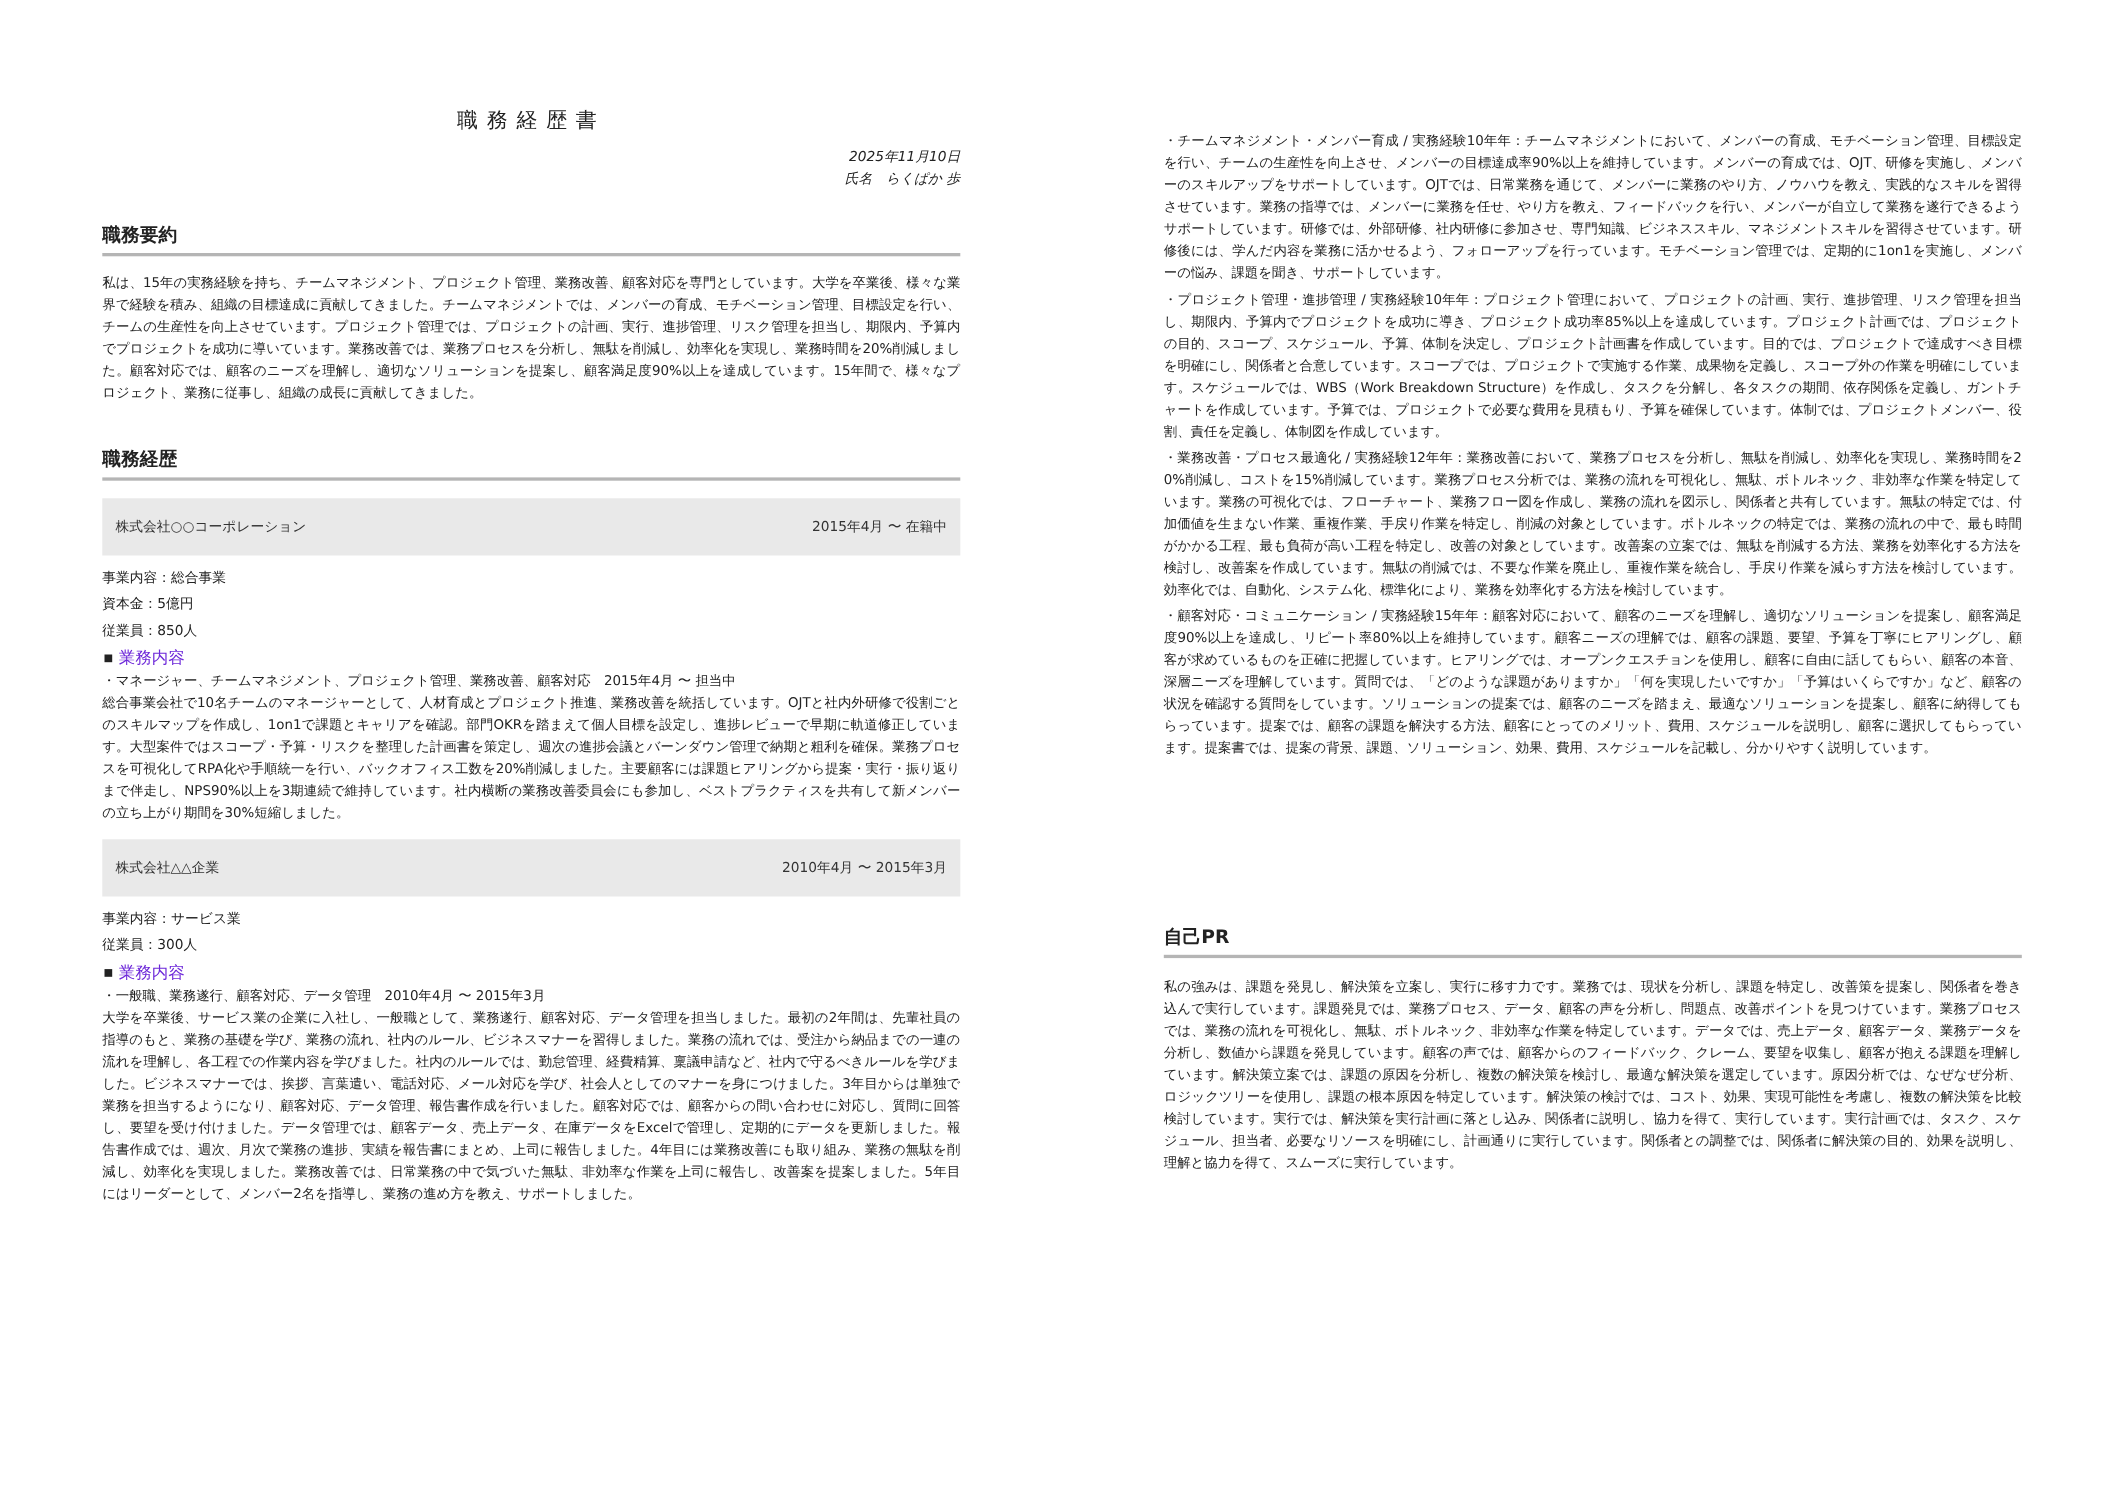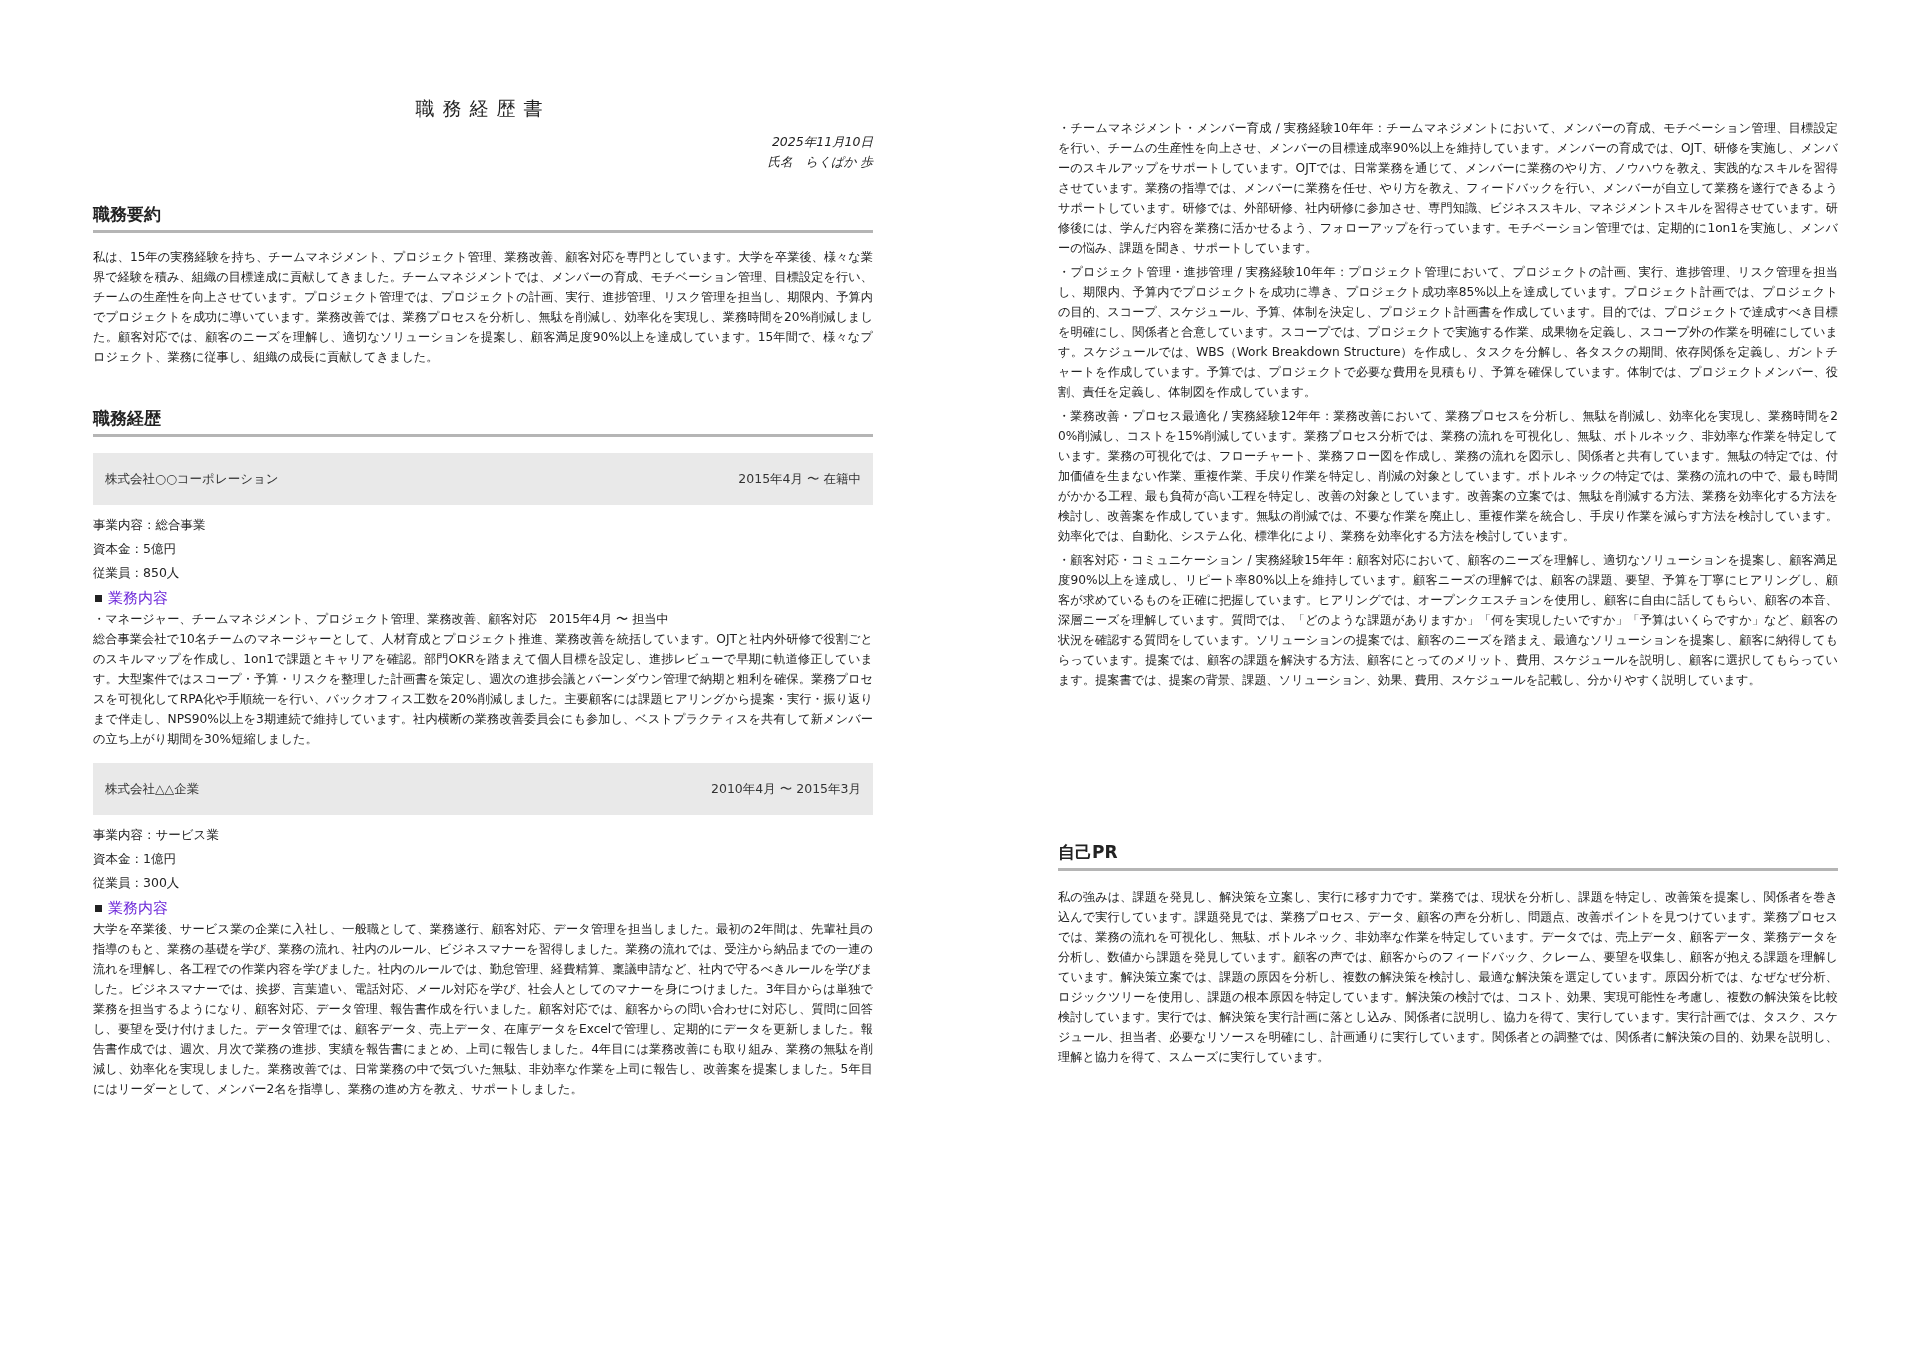--- a/index.html
+++ b/index.html
@@ -76,25 +76,25 @@
       <div class="role-line">・マネージャー、チームマネジメント、プロジェクト管理、業務改善、顧客対応　2015年4月 〜 担当中</div>
       <p class="body-text">総合事業会社で10名チームのマネージャーとして、人材育成とプロジェクト推進、業務改善を統括しています。OJTと社内外研修で役割ごとのスキルマップを作成し、1on1で課題とキャリアを確認。部門OKRを踏まえて個人目標を設定し、進捗レビューで早期に軌道修正しています。大型案件ではスコープ・予算・リスクを整理した計画書を策定し、週次の進捗会議とバーンダウン管理で納期と粗利を確保。業務プロセスを可視化してRPA化や手順統一を行い、バックオフィス工数を20%削減しました。主要顧客には課題ヒアリングから提案・実行・振り返りまで伴走し、NPS90%以上を3期連続で維持しています。社内横断の業務改善委員会にも参加し、ベストプラクティスを共有して新メンバーの立ち上がり期間を30%短縮しました。</p>
     </div>
 
     <div style="margin-top:14px;">
       <div class="company-bar">
         <span>株式会社△△企業</span>
         <span>2010年4月 〜 2015年3月</span>
       </div>
       <div class="info-line">事業内容：サービス業</div>
-      <div class="info-line">資本金：1億円</div>
       <div class="info-line">従業員：300人</div>
       <div class="subhead">
         <span class="sq"></span><span>業務内容</span>
       </div>
+      <div class="role-line">・一般職、業務遂行、顧客対応、データ管理　2010年4月 〜 2015年3月</div>
       <p class="body-text">大学を卒業後、サービス業の企業に入社し、一般職として、業務遂行、顧客対応、データ管理を担当しました。最初の2年間は、先輩社員の指導のもと、業務の基礎を学び、業務の流れ、社内のルール、ビジネスマナーを習得しました。業務の流れでは、受注から納品までの一連の流れを理解し、各工程での作業内容を学びました。社内のルールでは、勤怠管理、経費精算、稟議申請など、社内で守るべきルールを学びました。ビジネスマナーでは、挨拶、言葉遣い、電話対応、メール対応を学び、社会人としてのマナーを身につけました。3年目からは単独で業務を担当するようになり、顧客対応、データ管理、報告書作成を行いました。顧客対応では、顧客からの問い合わせに対応し、質問に回答し、要望を受け付けました。データ管理では、顧客データ、売上データ、在庫データをExcelで管理し、定期的にデータを更新しました。報告書作成では、週次、月次で業務の進捗、実績を報告書にまとめ、上司に報告しました。4年目には業務改善にも取り組み、業務の無駄を削減し、効率化を実現しました。業務改善では、日常業務の中で気づいた無駄、非効率な作業を上司に報告し、改善案を提案しました。5年目にはリーダーとして、メンバー2名を指導し、業務の進め方を教え、サポートしました。</p>
     </div>
   </div>
 </div>
 
 <div class="page page-right">
   <div style="position:absolute; top:118px; left:0; width:780px;">
     <p class="body-text skill-item">・チームマネジメント・メンバー育成 / 実務経験10年年：チームマネジメントにおいて、メンバーの育成、モチベーション管理、目標設定を行い、チームの生産性を向上させ、メンバーの目標達成率90%以上を維持しています。メンバーの育成では、OJT、研修を実施し、メンバーのスキルアップをサポートしています。OJTでは、日常業務を通じて、メンバーに業務のやり方、ノウハウを教え、実践的なスキルを習得させています。業務の指導では、メンバーに業務を任せ、やり方を教え、フィードバックを行い、メンバーが自立して業務を遂行できるようサポートしています。研修では、外部研修、社内研修に参加させ、専門知識、ビジネススキル、マネジメントスキルを習得させています。研修後には、学んだ内容を業務に活かせるよう、フォローアップを行っています。モチベーション管理では、定期的に1on1を実施し、メンバーの悩み、課題を聞き、サポートしています。</p>
     <p class="body-text skill-item">・プロジェクト管理・進捗管理 / 実務経験10年年：プロジェクト管理において、プロジェクトの計画、実行、進捗管理、リスク管理を担当し、期限内、予算内でプロジェクトを成功に導き、プロジェクト成功率85%以上を達成しています。プロジェクト計画では、プロジェクトの目的、スコープ、スケジュール、予算、体制を決定し、プロジェクト計画書を作成しています。目的では、プロジェクトで達成すべき目標を明確にし、関係者と合意しています。スコープでは、プロジェクトで実施する作業、成果物を定義し、スコープ外の作業を明確にしています。スケジュールでは、WBS（Work Breakdown Structure）を作成し、タスクを分解し、各タスクの期間、依存関係を定義し、ガントチャートを作成しています。予算では、プロジェクトで必要な費用を見積もり、予算を確保しています。体制では、プロジェクトメンバー、役割、責任を定義し、体制図を作成しています。</p>
     <p class="body-text skill-item">・業務改善・プロセス最適化 / 実務経験12年年：業務改善において、業務プロセスを分析し、無駄を削減し、効率化を実現し、業務時間を20%削減し、コストを15%削減しています。業務プロセス分析では、業務の流れを可視化し、無駄、ボトルネック、非効率な作業を特定しています。業務の可視化では、フローチャート、業務フロー図を作成し、業務の流れを図示し、関係者と共有しています。無駄の特定では、付加価値を生まない作業、重複作業、手戻り作業を特定し、削減の対象としています。ボトルネックの特定では、業務の流れの中で、最も時間がかかる工程、最も負荷が高い工程を特定し、改善の対象としています。改善案の立案では、無駄を削減する方法、業務を効率化する方法を検討し、改善案を作成しています。無駄の削減では、不要な作業を廃止し、重複作業を統合し、手戻り作業を減らす方法を検討しています。効率化では、自動化、システム化、標準化により、業務を効率化する方法を検討しています。</p>

